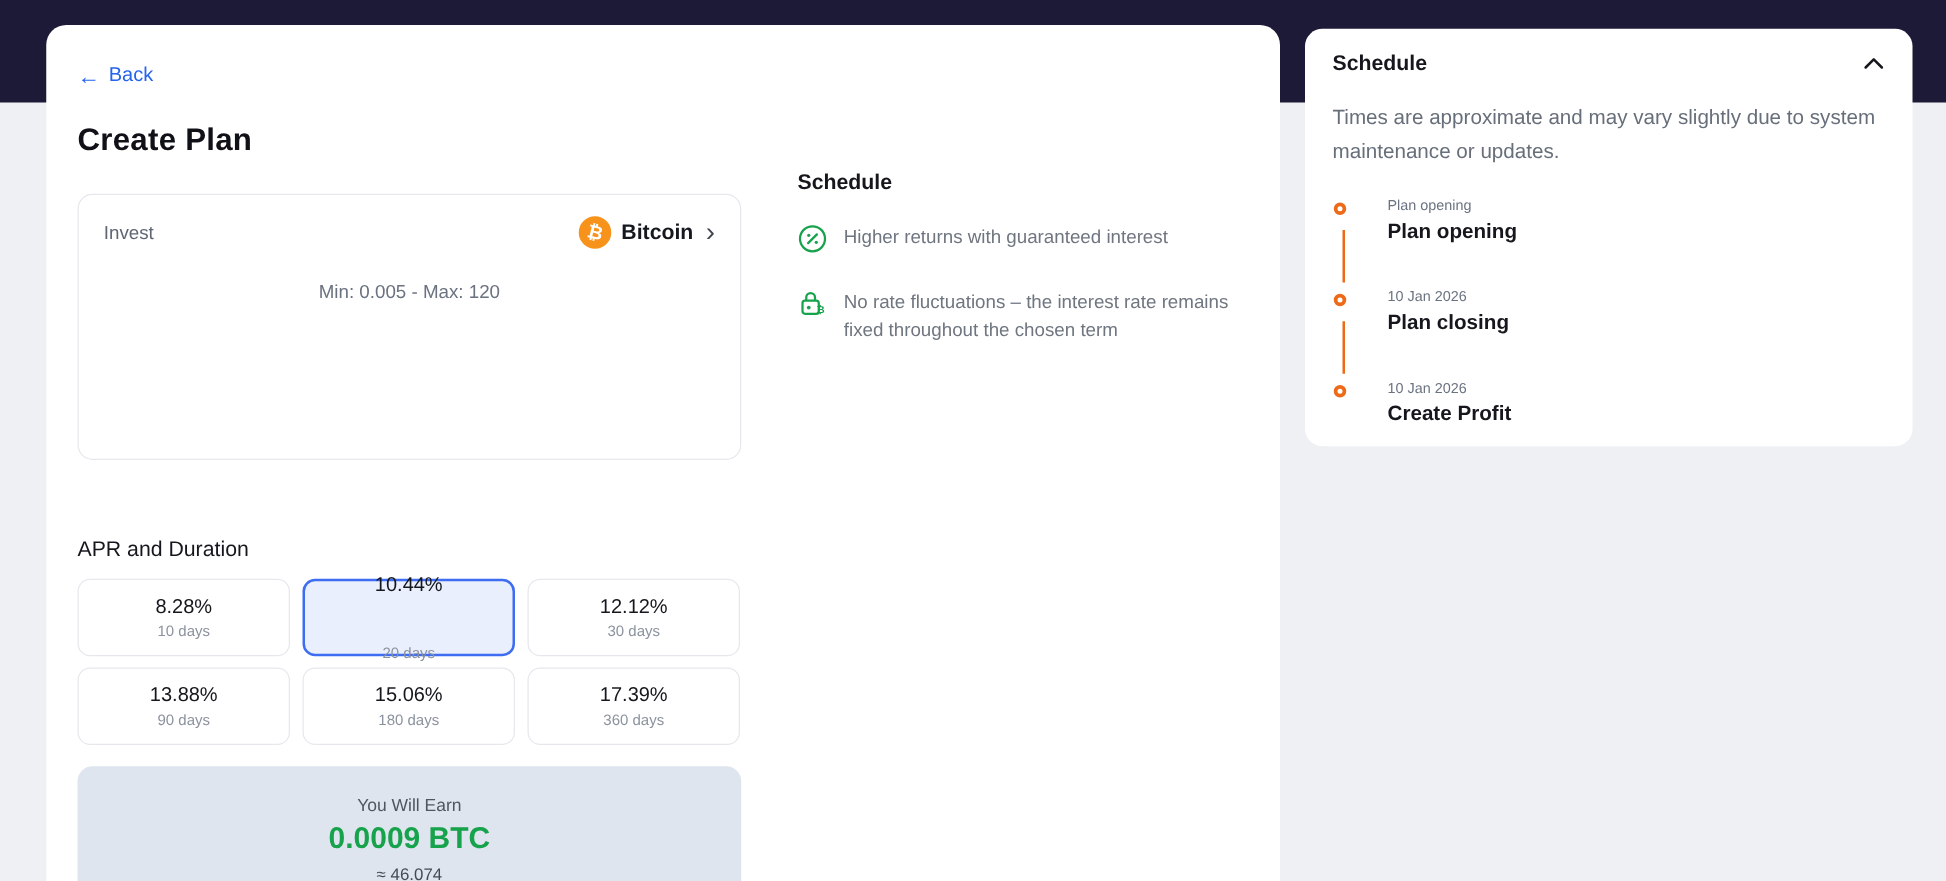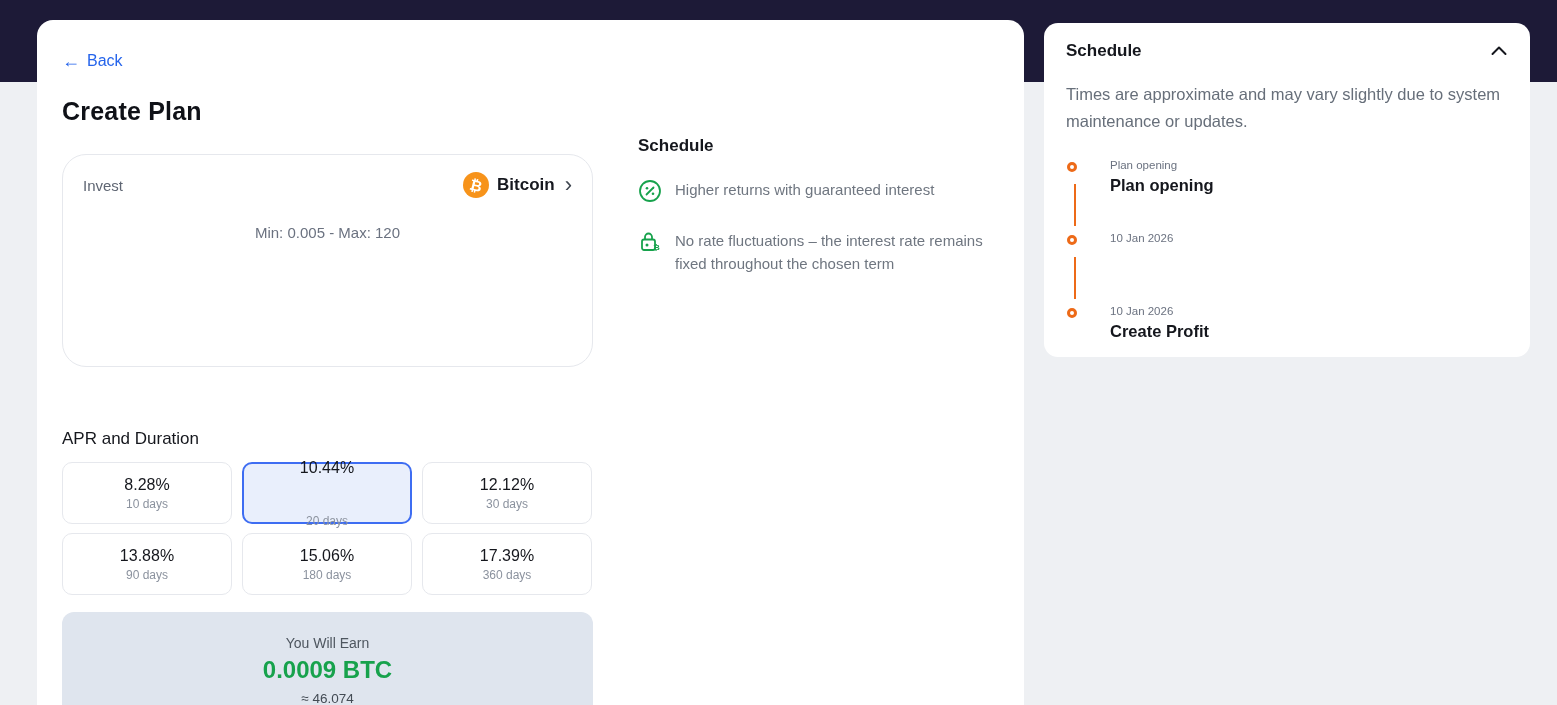--- a/index.html
+++ b/index.html
@@ -20,21 +20,21 @@
   .main-inner { padding:32px 25px 0 25px; position:relative; }
 
   .back-link { display:inline-flex; align-items:center; gap:7px; color:#2564eb;
     font-size:16px; cursor:pointer; }
   .back-arrow { font-size:18px; line-height:1; }
 
   .page-title { margin-top:26px; font-size:25px; font-weight:700; color:#0f1117; letter-spacing:.2px; }
 
   .invest-card {
     margin-top:28px; width:531px; height:213px;
-    border:1px solid #e6e8ed; border-radius:24px;
+    border:1px solid #e6e8ed; border-radius:12px;
     padding:17px 20px; position:relative;
   }
   .invest-head { display:flex; justify-content:space-between; align-items:center; }
   .invest-label { color:#5f6673; font-size:15px; }
   .asset-select { display:flex; align-items:center; gap:8px; cursor:pointer; }
   .coin {
     width:26px; height:26px; border-radius:50%; background:#f7931a;
     color:#fff; display:flex; align-items:center; justify-content:center;
     font-size:15px; font-weight:700; transform:none;
   }
@@ -210,20 +210,21 @@
 
   <div class="timeline">
     <div class="tl-item">
       <span class="tl-dot"></span>
       <div class="tl-label">Plan opening</div>
       <div class="tl-title">Plan opening</div>
     </div>
     <div class="tl-item">
       <span class="tl-dot"></span>
       <div class="tl-label">10 Jan 2026</div>
+      <div class="tl-title">Plan closing</div>
     </div>
     <div class="tl-item">
       <span class="tl-dot"></span>
       <div class="tl-label">10 Jan 2026</div>
       <div class="tl-title">Create Profit</div>
     </div>
   </div>
 </div>
 
 </body></html>

